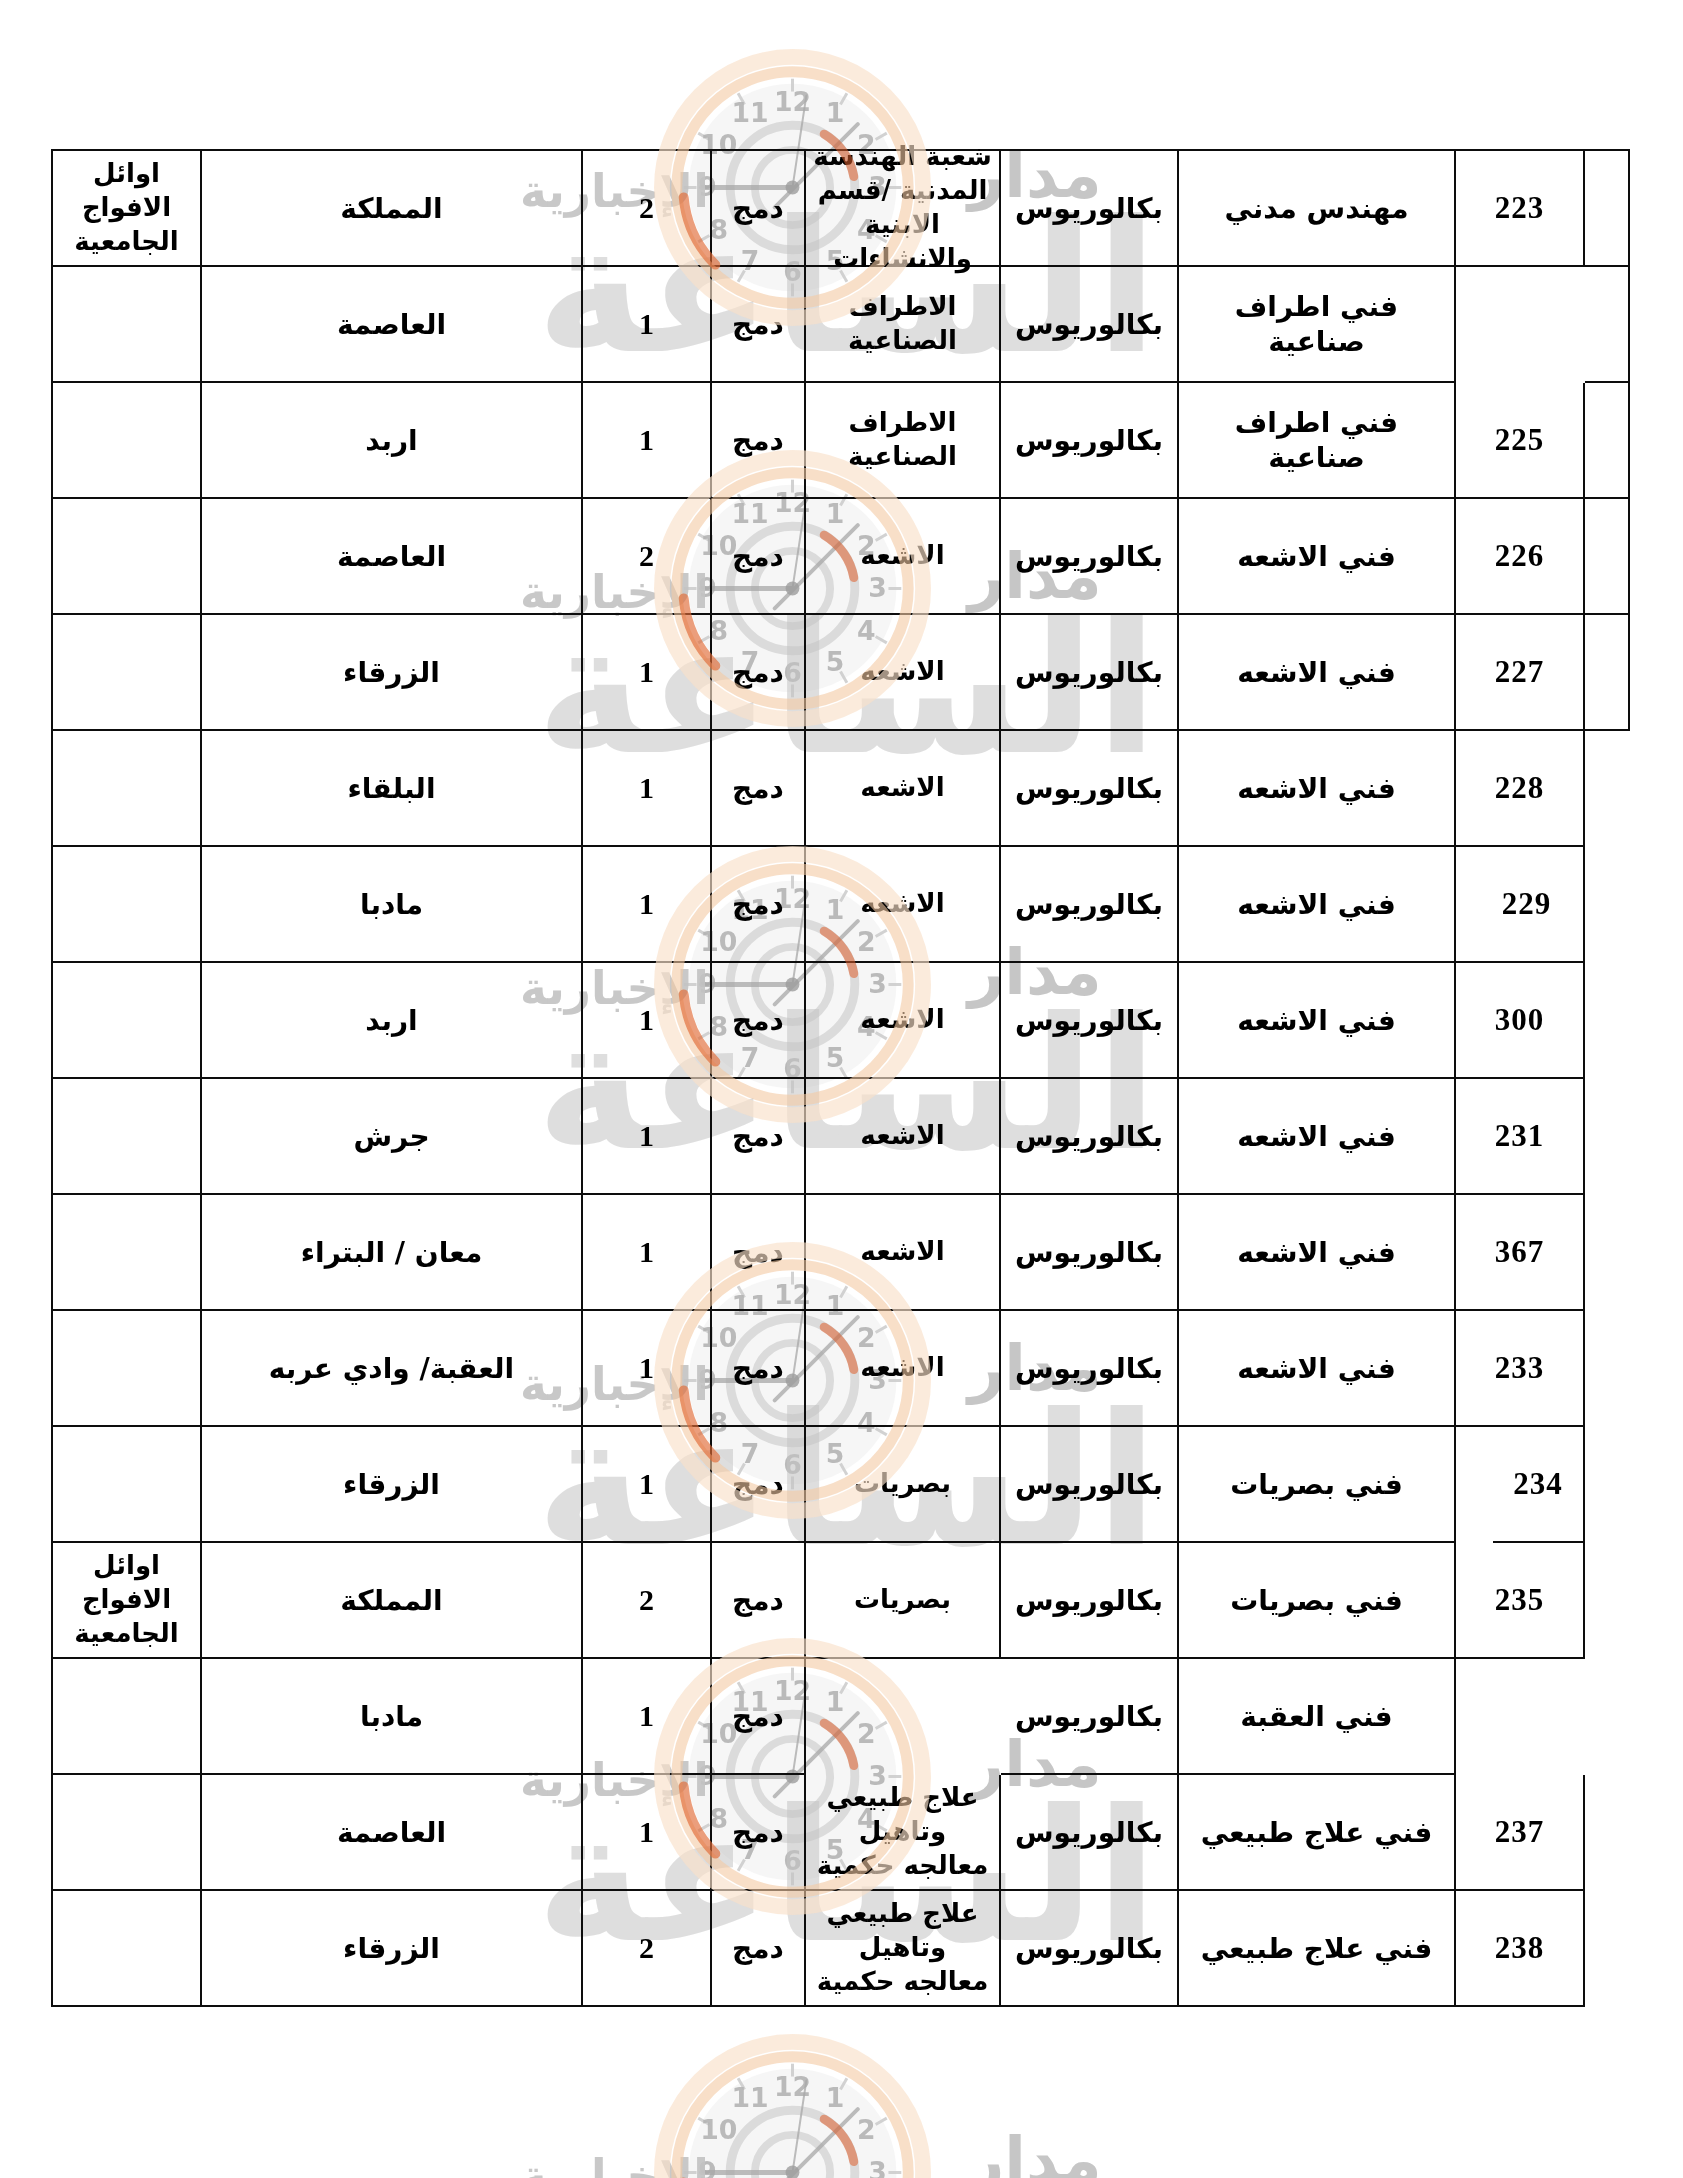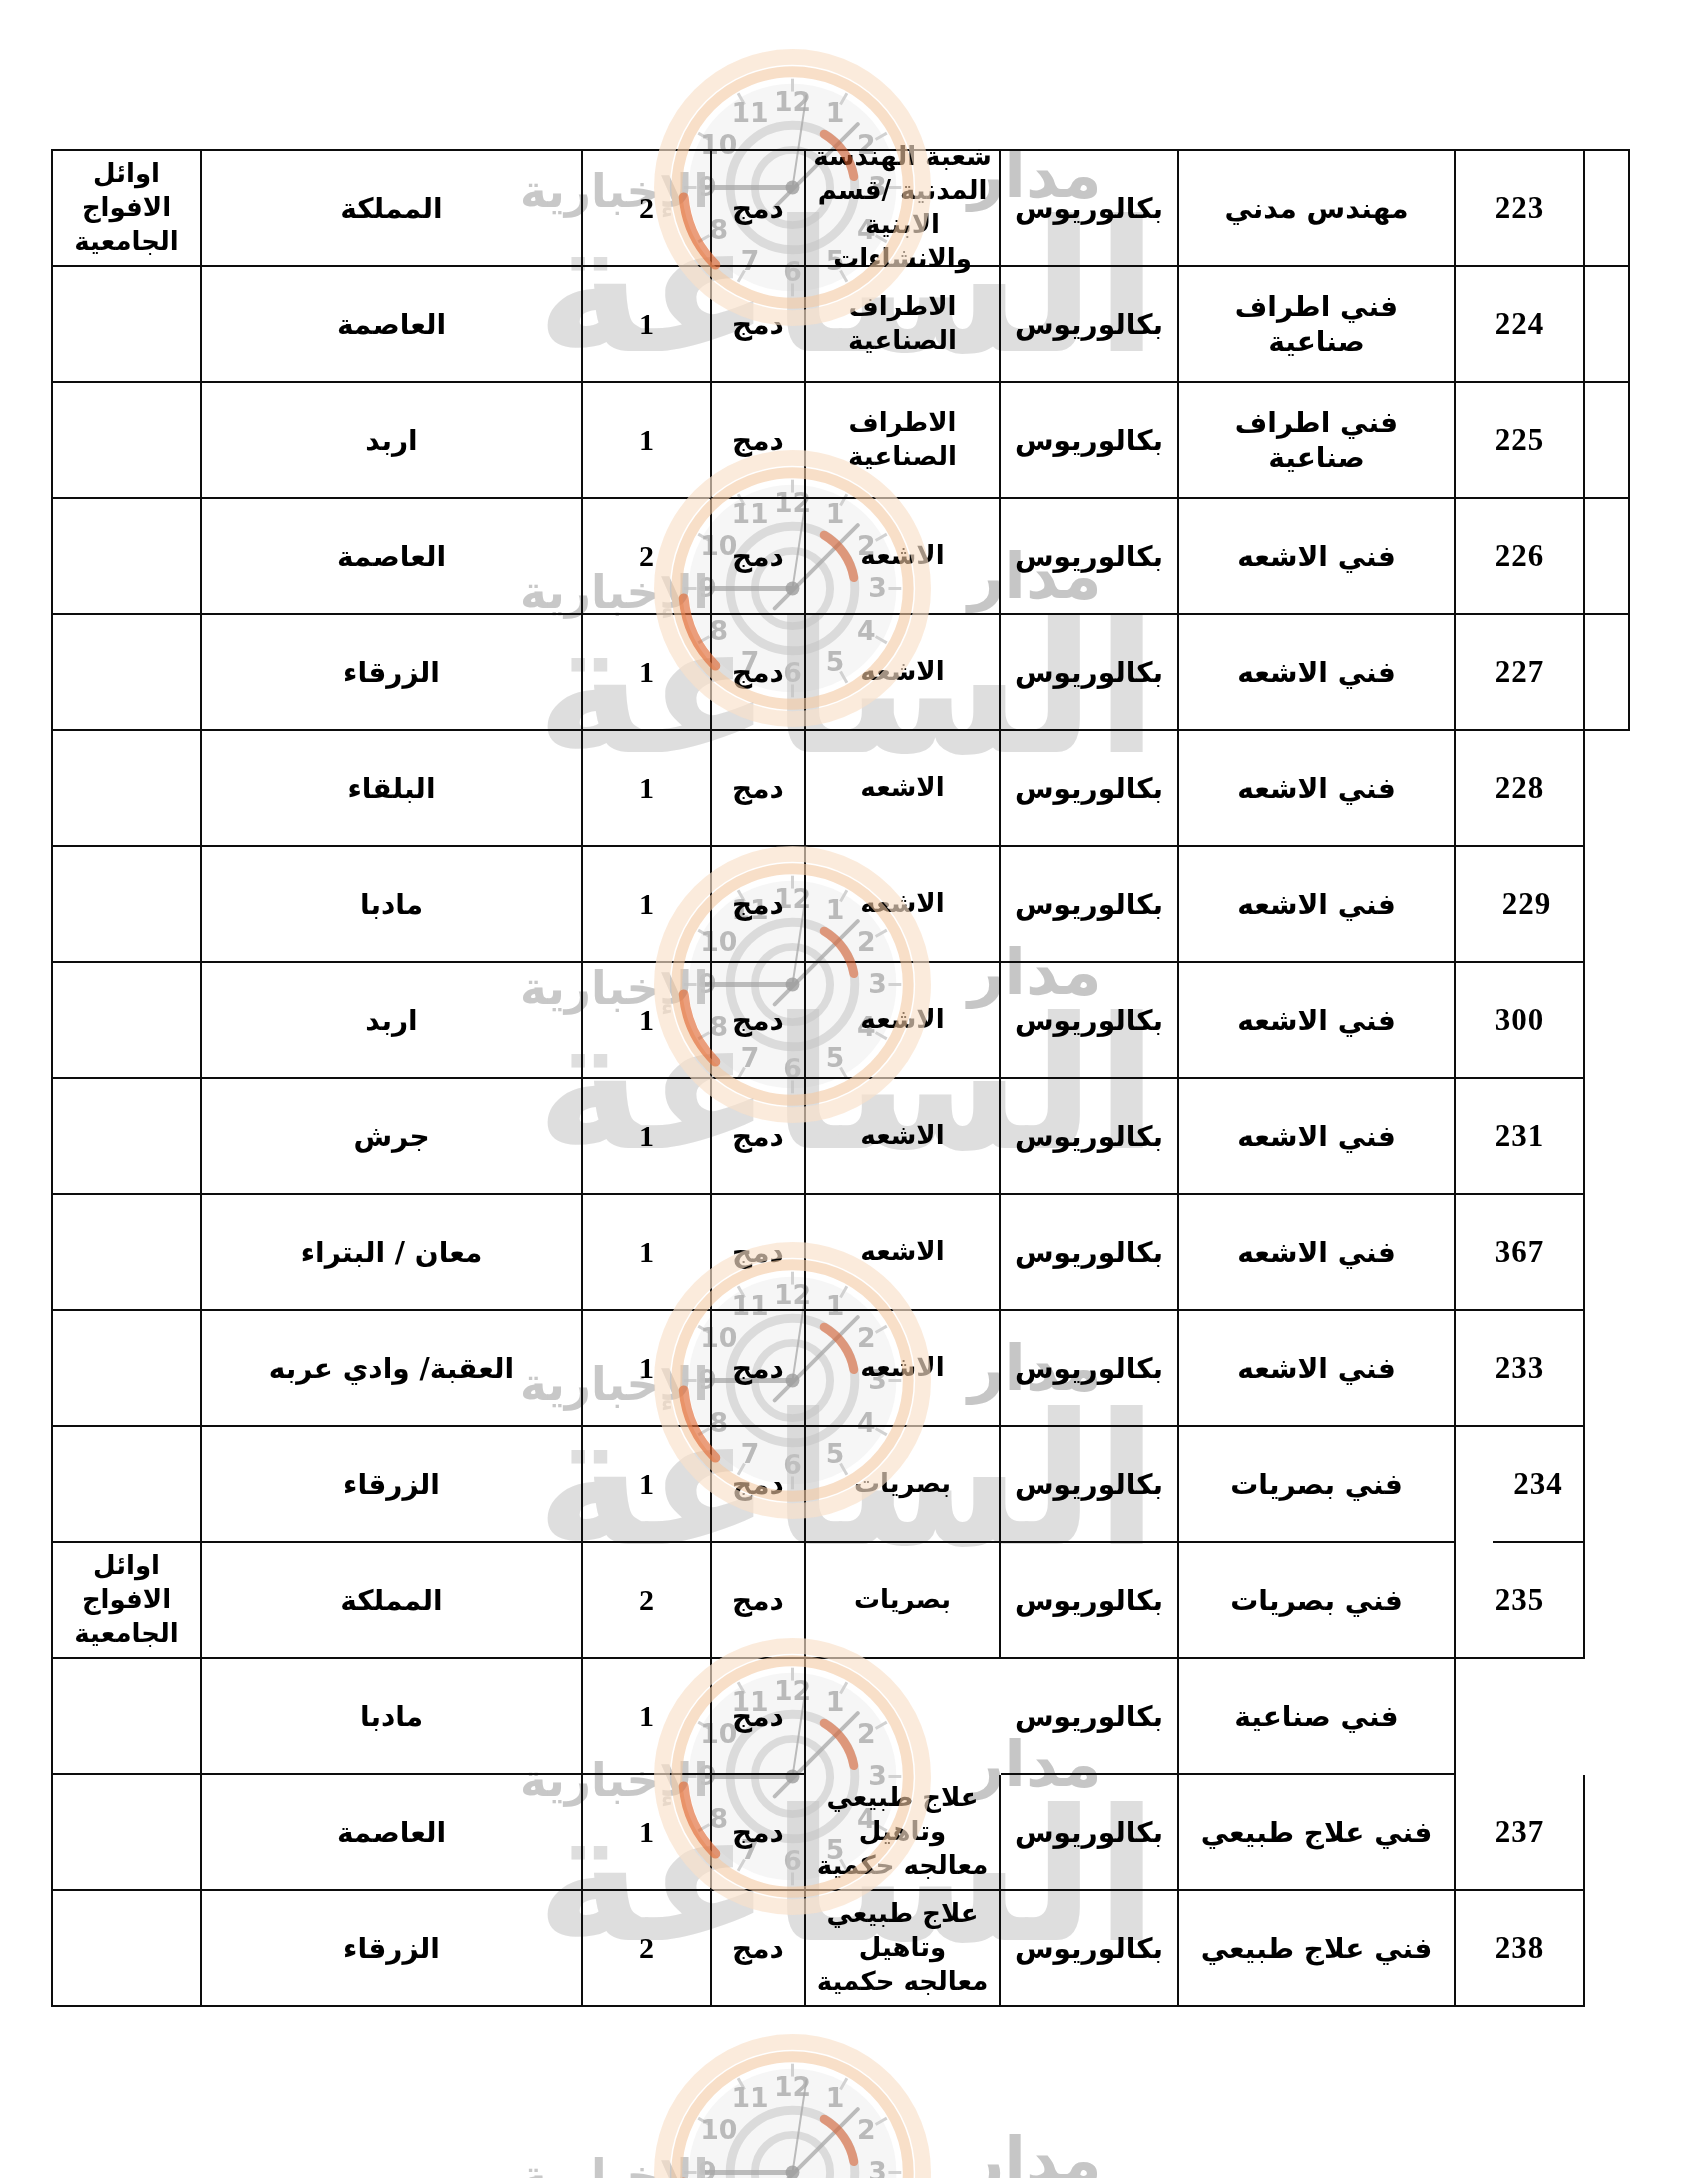--- a/index.html
+++ b/index.html
@@ -367,21 +367,20 @@
     <div class="cell ar" style="grid-area: 1 / 7;">مهندس مدني</div>
     <div class="cell num" style="grid-area: 1 / 8;">223</div>
     <div class="cell extra" style="grid-area: 1 / 9;"></div>
     <div class="cell ar note" style="grid-area: 2 / 1;"></div>
     <div class="cell ar" style="grid-area: 2 / 2;">العاصمة</div>
     <div class="cell cnt" style="grid-area: 2 / 3;">1</div>
     <div class="cell ar" style="grid-area: 2 / 4;">دمج</div>
     <div class="cell spec" style="grid-area: 2 / 5;">الاطراف الصناعية</div>
     <div class="cell ar" style="grid-area: 2 / 6;">بكالوريوس</div>
     <div class="cell ar" style="grid-area: 2 / 7;">فني اطراف صناعية</div>
-    <div class="cell num" style="grid-area: 2 / 8;">224</div>
     <div class="cell extra" style="grid-area: 2 / 9;"></div>
     <div class="cell ar note" style="grid-area: 3 / 1;"></div>
     <div class="cell ar" style="grid-area: 3 / 2;">اربد</div>
     <div class="cell cnt" style="grid-area: 3 / 3;">1</div>
     <div class="cell ar" style="grid-area: 3 / 4;">دمج</div>
     <div class="cell spec" style="grid-area: 3 / 5;">الاطراف الصناعية</div>
     <div class="cell ar" style="grid-area: 3 / 6;">بكالوريوس</div>
     <div class="cell ar" style="grid-area: 3 / 7;">فني اطراف صناعية</div>
     <div class="cell num" style="grid-area: 3 / 8;">225</div>
     <div class="cell extra" style="grid-area: 3 / 9;"></div>
@@ -465,21 +464,21 @@
     <div class="cell ar" style="grid-area: 13 / 4;">دمج</div>
     <div class="cell spec" style="grid-area: 13 / 5;">بصريات</div>
     <div class="cell ar" style="grid-area: 13 / 6;">بكالوريوس</div>
     <div class="cell ar" style="grid-area: 13 / 7;">فني بصريات</div>
     <div class="cell num" style="grid-area: 13 / 8;">235</div>
     <div class="cell ar note" style="grid-area: 14 / 1;"></div>
     <div class="cell ar" style="grid-area: 14 / 2;">مادبا</div>
     <div class="cell cnt" style="grid-area: 14 / 3;">1</div>
     <div class="cell ar" style="grid-area: 14 / 4;">دمج</div>
     <div class="cell ar" style="grid-area: 14 / 6;">بكالوريوس</div>
-    <div class="cell ar" style="grid-area: 14 / 7;">فني صناعية</div>
+    <div class="cell ar" style="grid-area: 14 / 7;">فني العقبة</div>
     <div class="cell ar note" style="grid-area: 15 / 1;"></div>
     <div class="cell ar" style="grid-area: 15 / 2;">العاصمة</div>
     <div class="cell cnt" style="grid-area: 15 / 3;">1</div>
     <div class="cell ar" style="grid-area: 15 / 4;">دمج</div>
     <div class="cell spec" style="grid-area: 15 / 5;">علاج طبيعي وتاهيل معالجه حكمية</div>
     <div class="cell ar" style="grid-area: 15 / 6;">بكالوريوس</div>
     <div class="cell ar" style="grid-area: 15 / 7;">فني علاج طبيعي</div>
     <div class="cell num" style="grid-area: 15 / 8;">237</div>
     <div class="cell ar note" style="grid-area: 16 / 1;"></div>
     <div class="cell ar" style="grid-area: 16 / 2;">الزرقاء</div>

